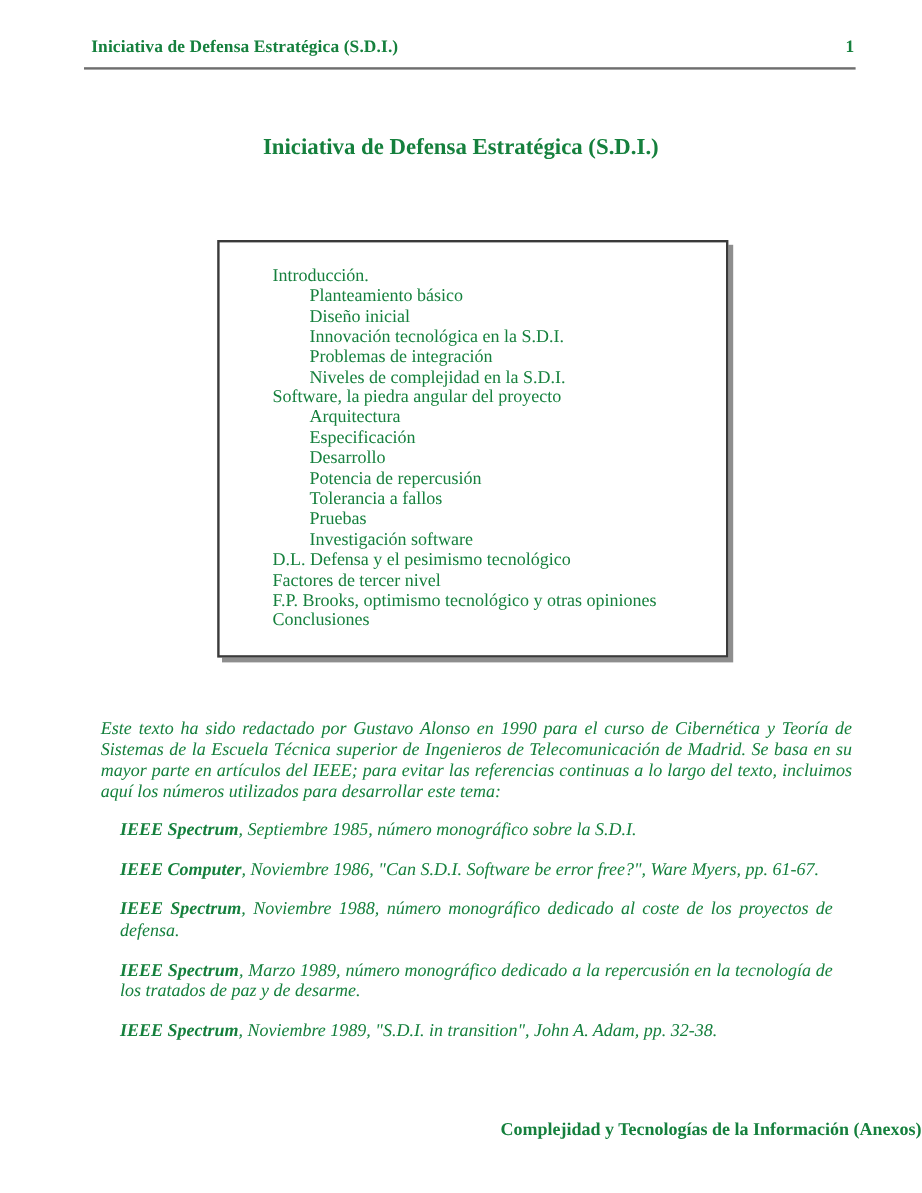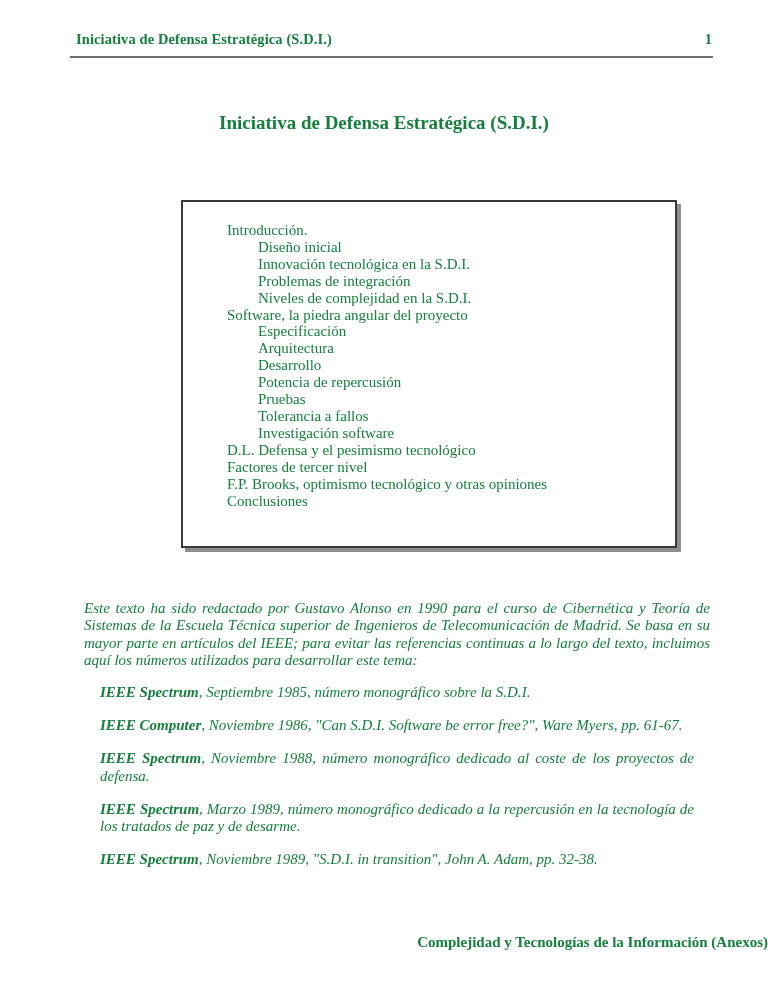--- a/index.html
+++ b/index.html
@@ -46,21 +46,21 @@
     margin: 0;
     text-align: center;
     font-size: 19px;
     font-weight: bold;
   }
   
   .toc-box {
     position: absolute;
     left: 181px;
     top: 200px;
-    width: 496px;
+    width: 426px;
     height: 348px;
     box-sizing: border-box;
     border: 2px solid #3a3a3a;
     box-shadow: 4px 4px 0 #8e8e8e;
     background: #ffffff;
     padding: 20px 8px 0 44px;
     font-size: 15px;
     line-height: 16.9px;
   }
   .toc-item { white-space: nowrap; }
@@ -113,31 +113,32 @@
   <div class="running-header">
     <span>Iniciativa de Defensa Estratégica (S.D.I.)</span>
     <span>1</span>
   </div>
   <div class="header-rule"></div>
 
   <h1 class="doc-title">Iniciativa de Defensa Estratégica (S.D.I.)</h1>
 
   <div class="toc-box">
     <div class="toc-item">Introducción.</div>
+    <div class="toc-item lvl1">Planteamiento básico</div>
     <div class="toc-item lvl1">Diseño inicial</div>
     <div class="toc-item lvl1">Innovación tecnológica en la S.D.I.</div>
     <div class="toc-item lvl1">Problemas de integración</div>
     <div class="toc-item lvl1">Niveles de complejidad en la S.D.I.</div>
     <div class="toc-item">Software, la piedra angular del proyecto</div>
+    <div class="toc-item lvl1">Arquitectura</div>
     <div class="toc-item lvl1">Especificación</div>
-    <div class="toc-item lvl1">Arquitectura</div>
     <div class="toc-item lvl1">Desarrollo</div>
     <div class="toc-item lvl1">Potencia de repercusión</div>
+    <div class="toc-item lvl1">Tolerancia a fallos</div>
     <div class="toc-item lvl1">Pruebas</div>
-    <div class="toc-item lvl1">Tolerancia a fallos</div>
     <div class="toc-item lvl1">Investigación software</div>
     <div class="toc-item">D.L. Defensa y el pesimismo tecnológico</div>
     <div class="toc-item">Factores de tercer nivel</div>
     <div class="toc-item">F.P. Brooks, optimismo tecnológico y otras opiniones</div>
     <div class="toc-item">Conclusiones</div>
   </div>
 
   <p class="intro-paragraph">Este texto ha sido redactado por Gustavo Alonso en 1990 para el curso de Cibernética y Teoría de Sistemas de la Escuela Técnica superior de Ingenieros de Telecomunicación de Madrid. Se basa en su mayor parte en artículos del IEEE; para evitar las referencias continuas a lo largo del texto, incluimos aquí los números utilizados para desarrollar este tema:</p>
 
   <div class="references">

